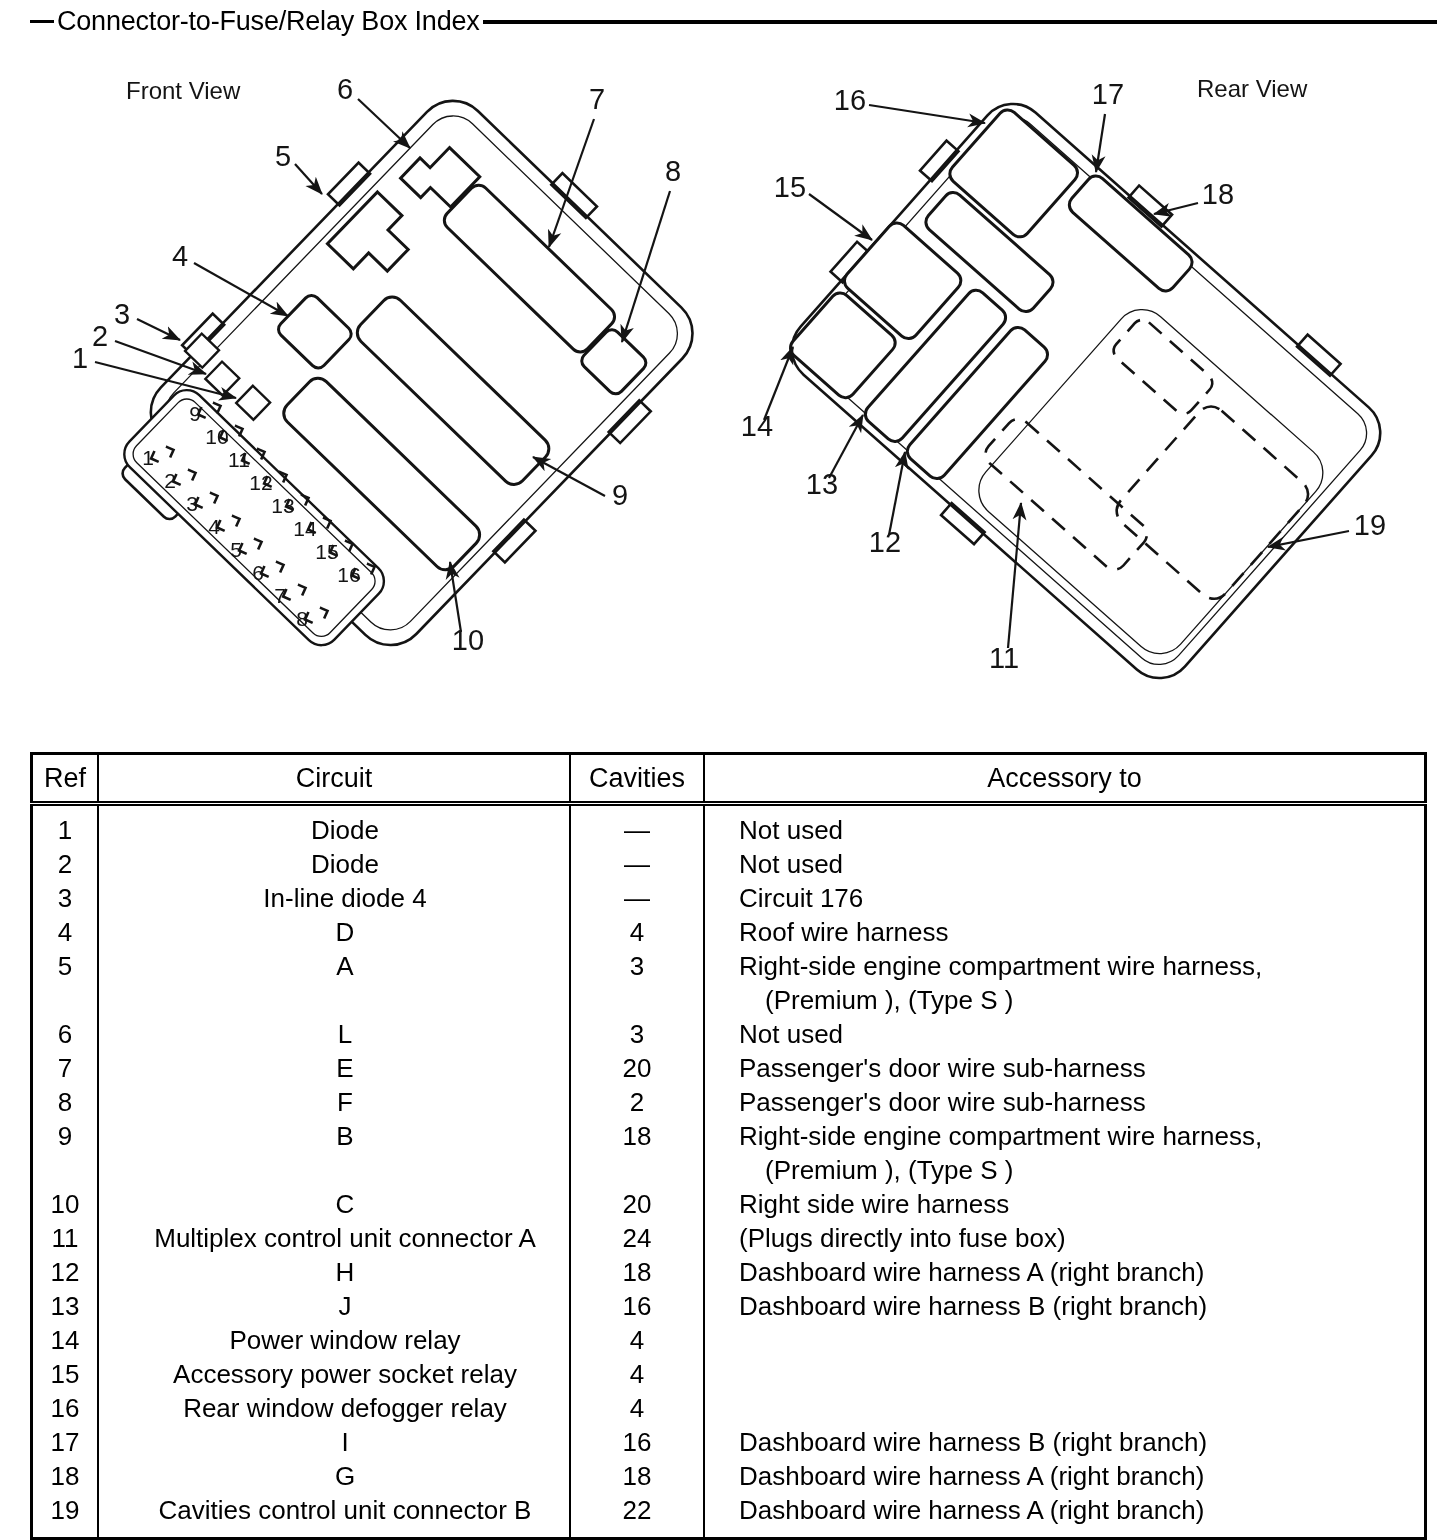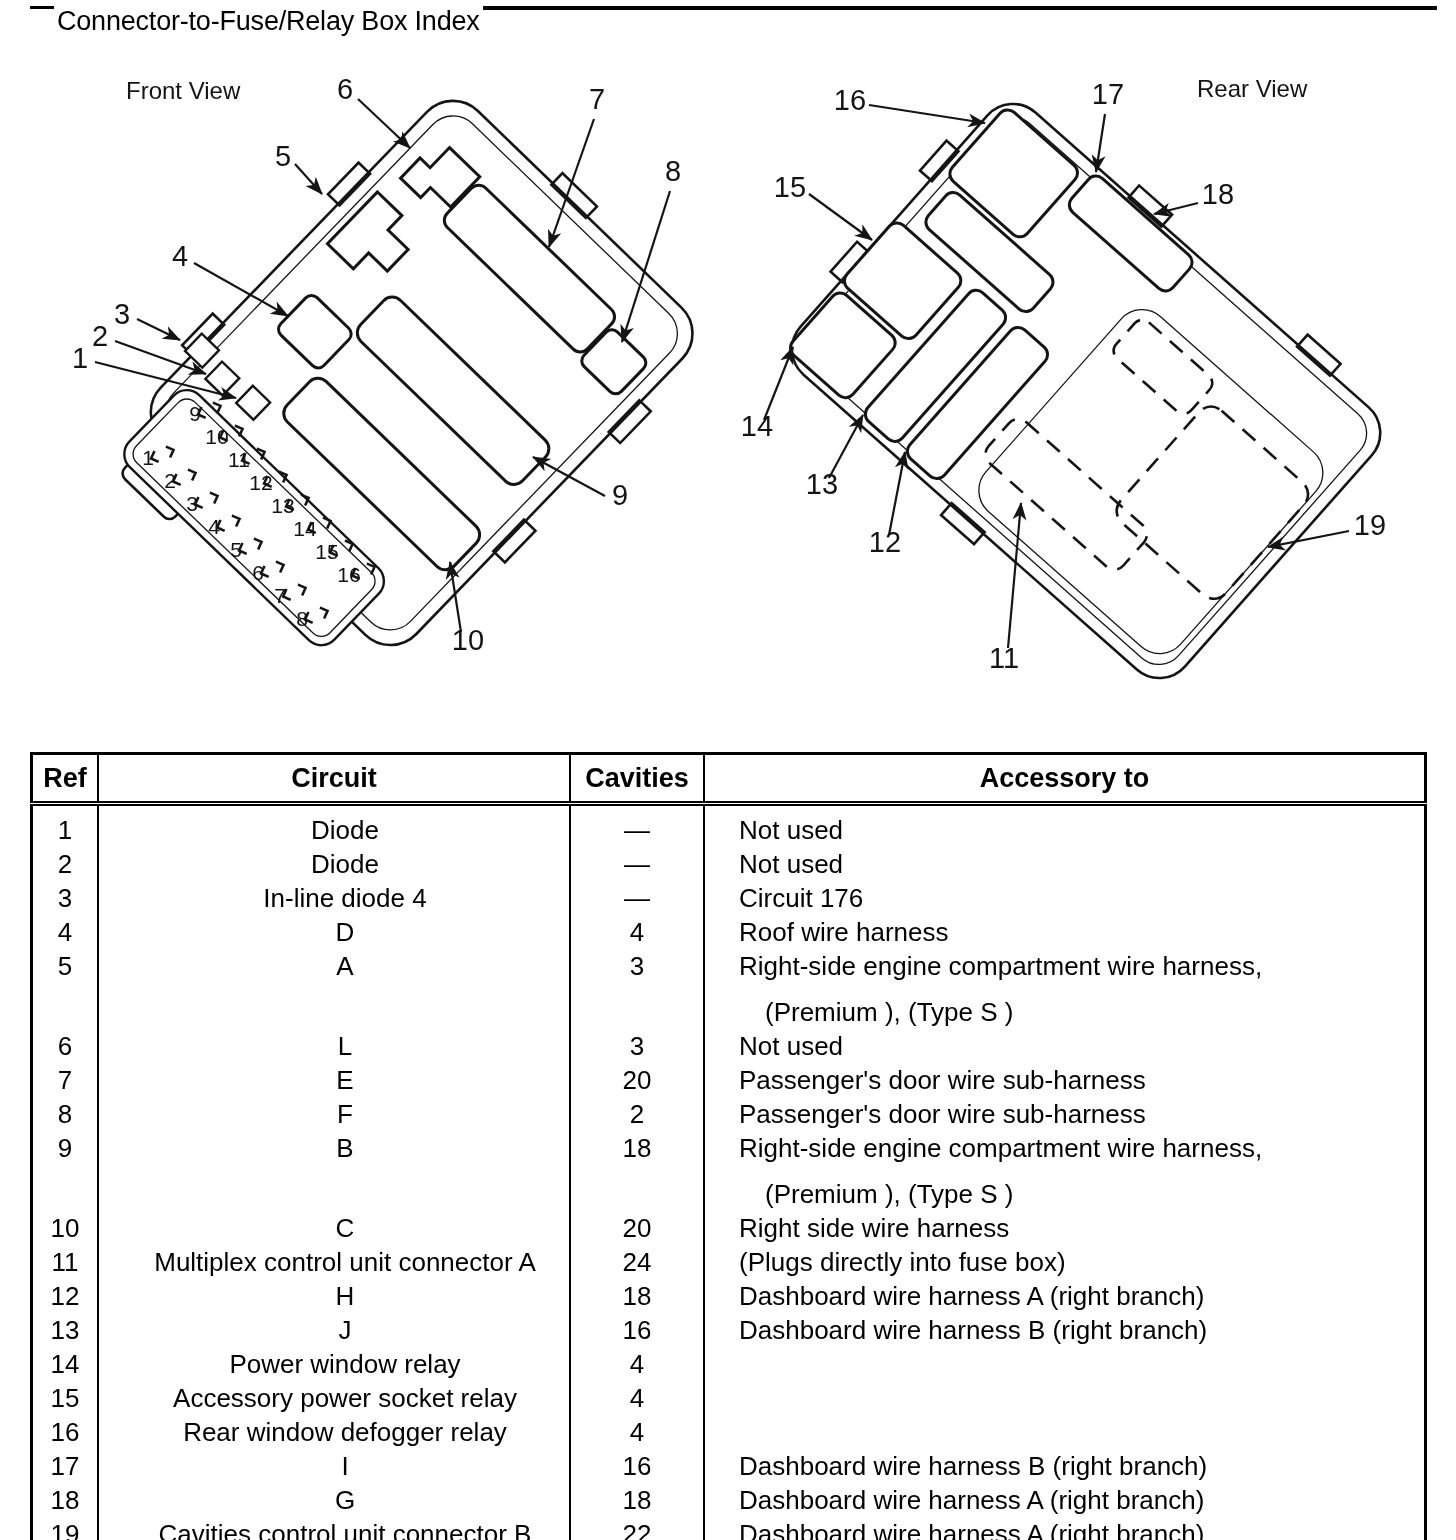--- a/index.html
+++ b/index.html
@@ -1,20 +1,20 @@
 <!DOCTYPE html>
 <html><head>
 <meta charset="utf-8">
 <style>
   html,body{margin:0;padding:0;background:#fff;}
   body{width:1456px;height:1540px;font-family:"Liberation Sans",sans-serif;color:#000;}
   .page{position:relative;width:1456px;height:1540px;background:#fff;overflow:hidden;}
 
   
-  .title-row{position:absolute;left:0;top:6px;width:1456px;display:flex;align-items:flex-start;}
+  .title-row{position:absolute;left:0;top:6px;width:1456px;display:flex;align-items:center;}
   .lead-dash{width:24px;height:0;border-top:3px solid #000;margin-left:30px;flex:0 0 auto;}
   .page-title{font-size:27px;font-weight:400;margin:0 3px;white-space:nowrap;letter-spacing:-0.2px;}
   .title-rule{flex:1 1 auto;height:0;border-top:4px solid #000;margin-right:19px;}
 
   
   svg.diagram{position:absolute;left:0;top:0;}
   .box{fill:none;stroke:#141414;stroke-width:2.6;}
   .rim{fill:none;stroke:#141414;stroke-width:1.3;}
   .slot{fill:#fff;stroke:#141414;stroke-width:3;}
   .slot-thin{fill:#fff;stroke:#141414;stroke-width:2.4;}
@@ -22,29 +22,29 @@
   .lead{stroke:#141414;stroke-width:2.2;}
   .fuse{stroke:#141414;stroke-width:2.6;fill:none;stroke-linecap:square;}
   text{font-family:"Liberation Sans",sans-serif;fill:#141414;}
   .co{font-size:29px;}
   .co.mid{text-anchor:middle;}
   .fuse-num{font-size:21px;text-anchor:middle;}
   .view-label{font-size:24px;}
 
   
   table.index-table{position:absolute;left:30px;top:752px;width:1397px;border-collapse:collapse;border:3px solid #000;background:#fff;}
-  .index-table th{font-size:27px;font-weight:700;padding:8px 4px 7px;border-bottom:5px double #000;text-align:center;}
+  .index-table th{font-size:27px;font-weight:400;padding:8px 4px 7px;border-bottom:5px double #000;text-align:center;}
   .index-table th,.index-table td{border-right:2px solid #000;}
   .index-table th:last-child,.index-table td:last-child{border-right:none;}
   .index-table td{font-size:26px;line-height:34px;vertical-align:top;padding:0;}
   td.c-ref{width:64px;text-align:center;}
   td.c-socket{width:448px;text-align:center;padding-left:22px;}
   td.c-cav{width:132px;text-align:center;}
   td.c-conn{text-align:left;padding-left:34px;}
-  td.c-conn .cont{padding-left:26px;margin-top:12px;}
+  td.c-conn .cont{padding-left:26px;}
   tbody tr:first-child td{padding-top:7px;}
   tbody tr:last-child td{padding-bottom:10px;}
 </style>
 </head>
 <body>
 
 <div class="page">
 
   <div class="title-row">
     <span class="lead-dash"></span>

